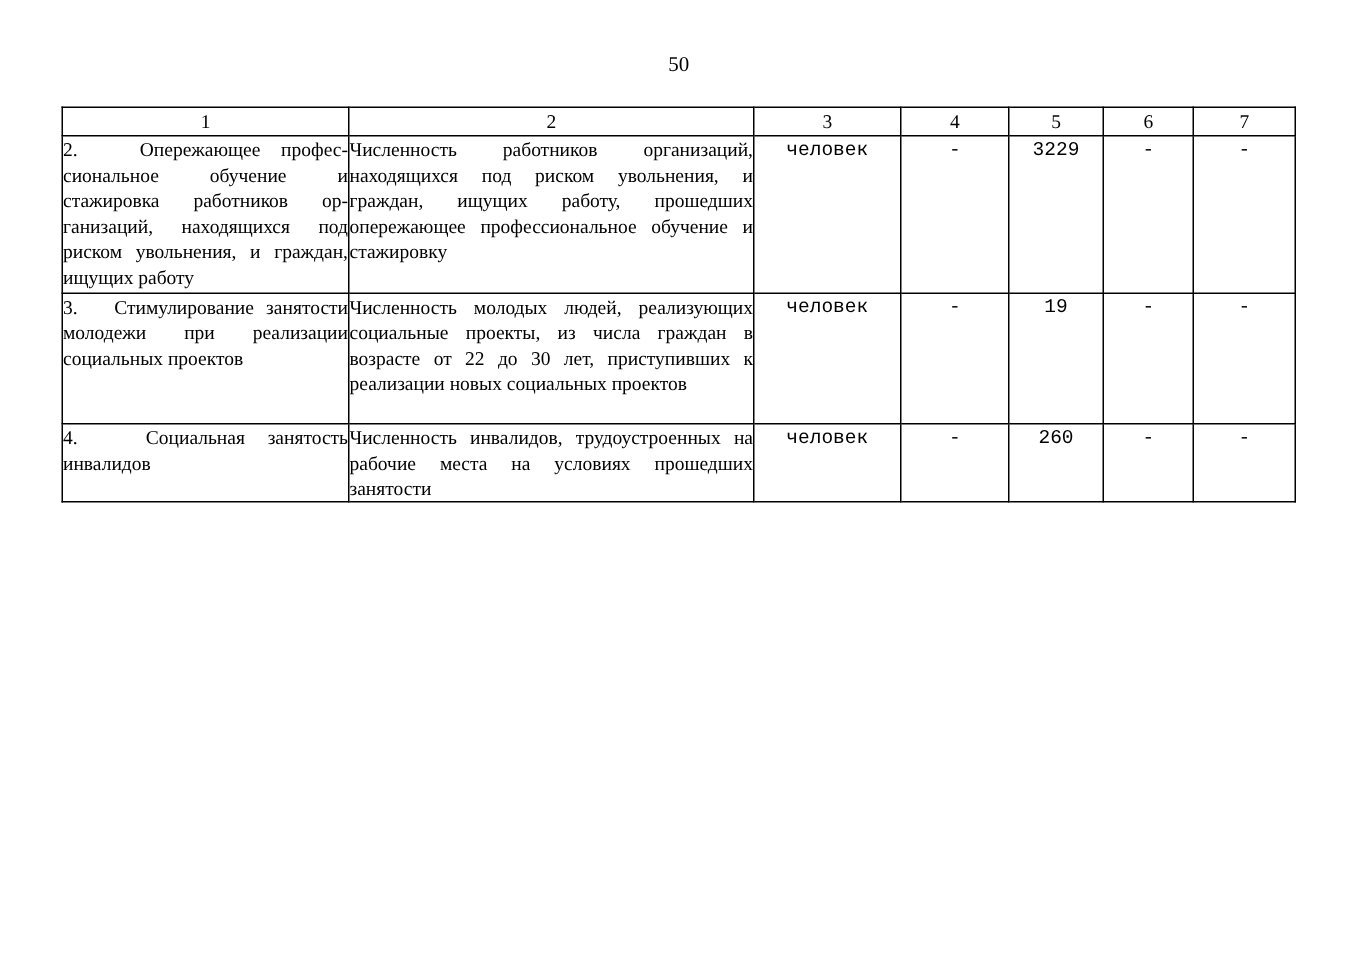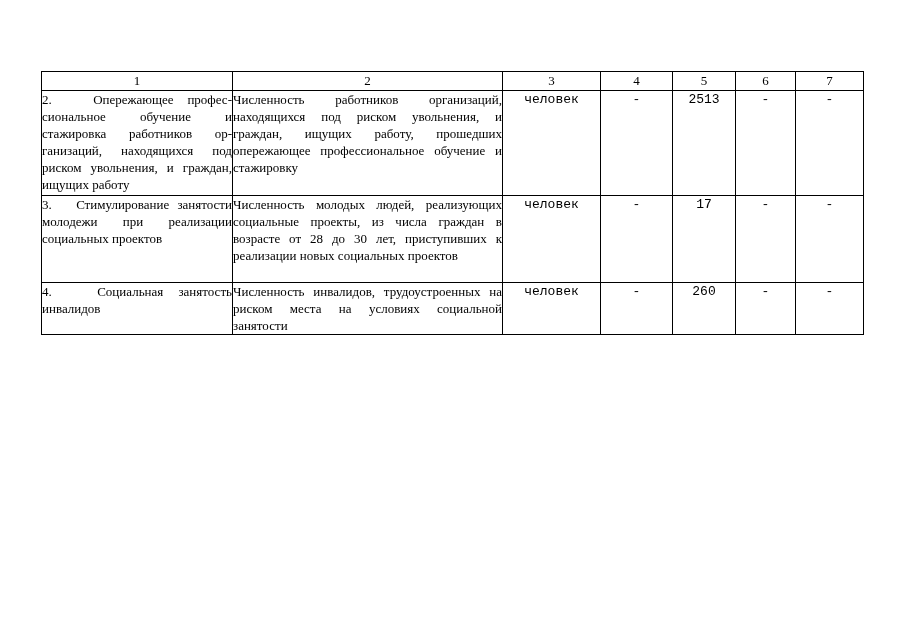--- a/index.html
+++ b/index.html
@@ -78,20 +78,21 @@
   }
   .rowpad-1 { height: 104px; }
   .rowpad-2 { height: 86px; }
   .rowpad-3 { height: 50px; }
 </style>
 </head>
 <body>
 
 <div class="page">
 
+  <div class="page-number">50</div>
 
   <table class="doc-table">
     <colgroup>
       <col class="c1">
         <col class="c2">
         <col class="c3">
         <col class="c4">
       <col class="c5">
         <col class="c6">
         <col class="c7">
@@ -106,36 +107,36 @@
         <td>6</td>
         <td>7</td>
       </tr>
     </thead>
     <tbody>
       <tr>
         <td class="txt rowpad-1">2.&nbsp;&nbsp;&nbsp;Опережающее профес­сиональное обучение и стажировка работников ор­ганизаций, находящихся под риском увольнения, и граждан, ищущих работу</td>
         <td class="txt">Численность работников организаций, находящихся под риском увольнения, и граждан, ищущих работу, прошедших опережающее профессиональное обучение и стажировку</td>
         <td class="num">человек</td>
         <td class="num">-</td>
-        <td class="num">2513</td>
+        <td class="num">3229</td>
         <td class="num">-</td>
         <td class="num">-</td>
       </tr>
       <tr>
         <td class="txt rowpad-2">3.&nbsp;&nbsp;&nbsp;Стимулирование заня­тости молодежи при реали­зации социальных проектов</td>
-        <td class="txt">Численность молодых людей, реализующих социальные проекты, из числа граждан в возрасте от 28 до 30 лет, приступивших к реализации новых социальных проектов</td>
+        <td class="txt">Численность молодых людей, реализующих социальные проекты, из числа граждан в возрасте от 22 до 30 лет, приступивших к реализации новых социальных проектов</td>
         <td class="num">человек</td>
         <td class="num">-</td>
-        <td class="num">17</td>
+        <td class="num">19</td>
         <td class="num">-</td>
         <td class="num">-</td>
       </tr>
       <tr>
         <td class="txt rowpad-3">4.&nbsp;&nbsp;&nbsp;Социальная занятость инвалидов</td>
-        <td class="txt">Численность инвалидов, трудоустроенных на риском места на условиях социальной занятости</td>
+        <td class="txt">Численность инвалидов, трудоустроенных на рабочие места на условиях прошедших занятости</td>
         <td class="num">человек</td>
         <td class="num">-</td>
         <td class="num">260</td>
         <td class="num">-</td>
         <td class="num">-</td>
       </tr>
     </tbody>
   </table>
 
 </div>

